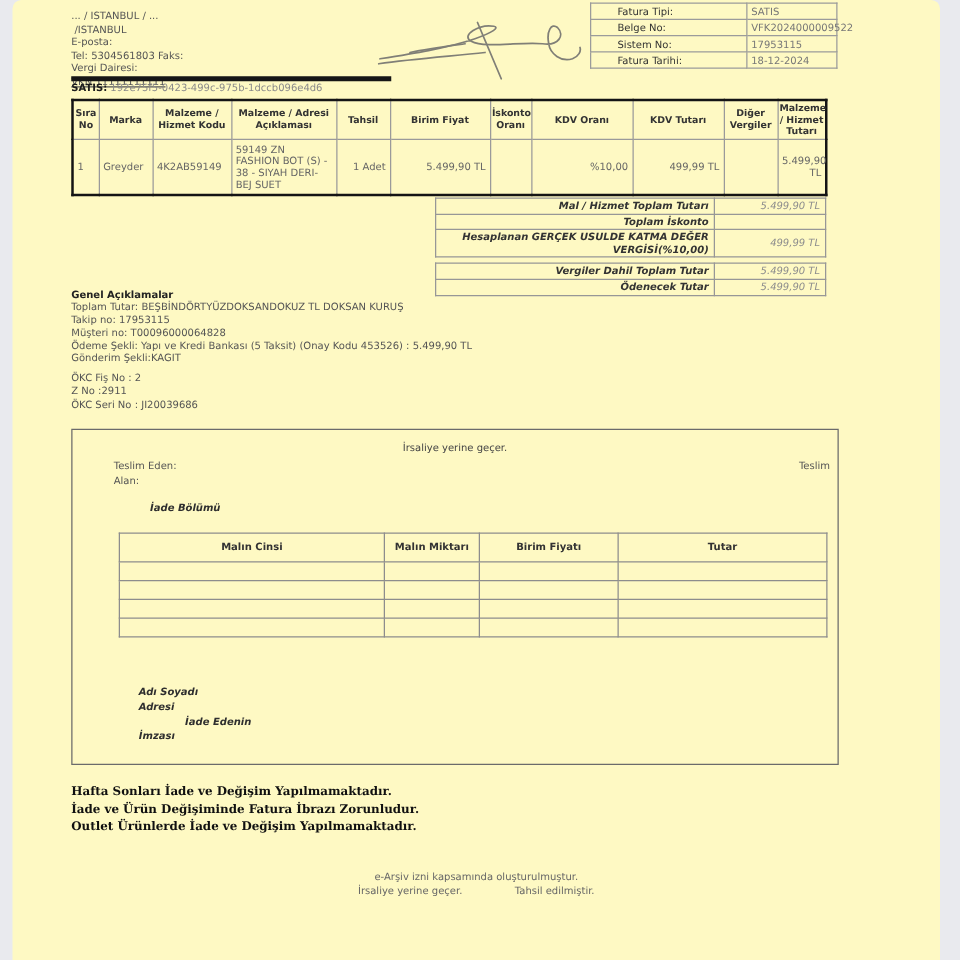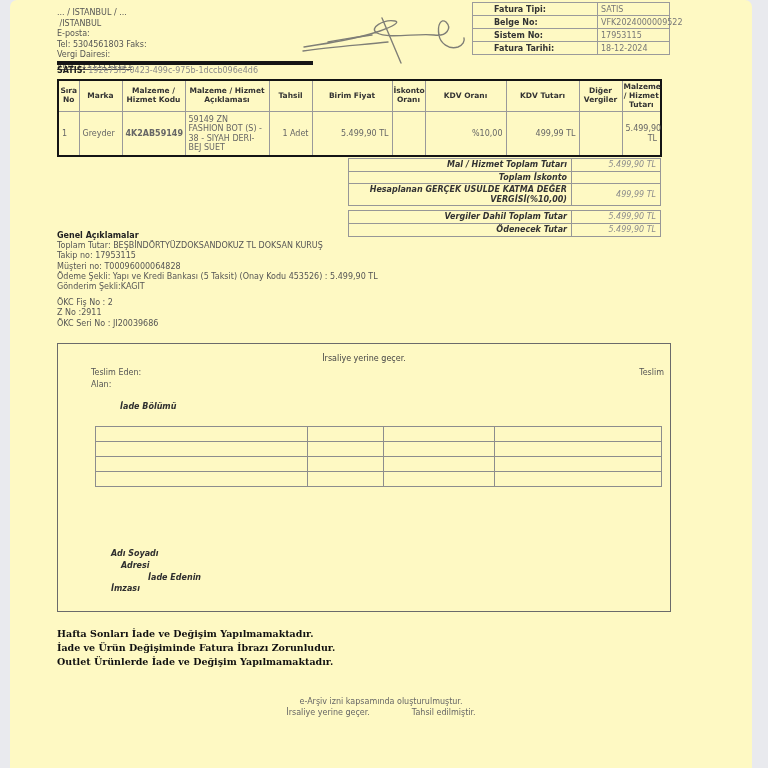--- a/index.html
+++ b/index.html
@@ -11,38 +11,38 @@
   .txt{font-size:8px;color:#555;line-height:10.6px;white-space:pre;}
   .bold{font-weight:bold;color:#2f2f2f;font-style:italic;}
 
   
   .seller{left:47px;top:8px;}
   .vkn{text-decoration:underline;}
 
   
   .invinfo{left:462px;top:2px;width:198px;border-collapse:collapse;table-layout:fixed;}
   .invinfo td{border:1px solid #9b9b9b;font-size:8px;padding:1px 3px;height:10px;line-height:9px;}
-  .invinfo td.lab{font-weight:bold;color:#333;width:100px;padding-left:21px;}
+  .invinfo td.lab{font-weight:normal;color:#333;width:100px;padding-left:21px;}
   .invinfo td.val{color:#777;}
 
   
   .blackbar{left:47px;top:61px;width:256px;height:3.5px;background:#161616;}
   .ettn{left:47px;top:66px;font-size:8px;}
   .ettn b{color:#1d1d1d;}
   .ettn span{color:#8a8a8a;}
 
   
   .items{left:47px;top:79px;width:603px;border-collapse:collapse;table-layout:fixed;
          border:2px solid #141414;}
   .items th{border:1px solid #9a9a9a;font-size:7.5px;line-height:8.8px;color:#333;
             padding:2px 1px;font-weight:bold;text-align:center;vertical-align:middle;}
   .items td{border:1px solid #9a9a9a;font-size:8px;line-height:9.5px;color:#666;
             padding:1px 3px;vertical-align:middle;}
   .items tr.body{height:44px;}
-  .items td.l{text-align:left;} .items td.c{text-align:center;font-weight:bold;} .items td.r{text-align:right;}
+  .items td.l{text-align:left;} .items td.c{text-align:left;} .items td.r{text-align:right;}
 
   
   .totalswrap{left:338px;top:158px;width:313px;}
   .totals{border-collapse:collapse;width:100%;table-layout:fixed;}
   .totals td{border:1px solid #979797;font-size:8px;line-height:9.6px;padding:1px 4px;font-style:italic;}
   .totals td.tl{font-weight:bold;color:#333;text-align:right;}
   .totals td.tv{width:80px;color:#8d8d8d;text-align:right;}
   .totals.g2{margin-top:4px;}
 
   
@@ -130,21 +130,21 @@
         <col style="width:81px">
       <col style="width:73px">
         <col style="width:43px">
         <col style="width:39px">
     </colgroup>
     <tbody>
         <tr>
       <th>Sıra No</th>
       <th>Marka</th>
       <th>Malzeme / Hizmet Kodu</th>
-      <th>Malzeme / Hizmet Açıklaması</th>
+      <th>Malzeme / Adresi Açıklaması</th>
       <th>Tahsil</th>
       <th>Birim Fiyat</th>
       <th>İskonto Oranı</th>
       <th>KDV Oranı</th>
       <th>KDV Tutarı</th>
       <th>Diğer Vergiler</th>
       <th>Malzeme / Hizmet Tutarı</th>
     </tr>
     <tr class="body">
       <td class="l">1</td>
@@ -214,20 +214,26 @@
     <div class="abs txt bold" style="left:62px;top:58px;">İade Bölümü</div>
 
     <table class="abs iadetable">
       <colgroup>
         <col style="width:212px">
           <col style="width:76px">
           <col style="width:111px">
           <col style="width:167px">
       </colgroup>
       <tbody>
+          <tr>
+        <th>Malın Cinsi</th>
+        <th>Malın Miktarı</th>
+        <th>Birim Fiyatı</th>
+        <th>Tutar</th>
+      </tr>
       <tr>
             <td></td>
             <td></td>
             <td></td>
             <td></td>
           </tr>
       <tr>
             <td></td>
             <td></td>
             <td></td>
@@ -243,21 +249,21 @@
             <td></td>
             <td></td>
             <td></td>
             <td></td>
           </tr>
     </tbody>
       </table>
 
     <div class="abs txt bold" style="left:90px;top:193px;margin-top:36px;">İade Edenin</div>
     <div class="abs txt bold" style="left:53px;top:205px;">Adı Soyadı</div>
-    <div class="abs txt bold" style="left:53px;top:217px;margin-left:10px;">Adresi</div>
+    <div class="abs txt bold" style="left:53px;top:217px;">Adresi</div>
     <div class="abs txt bold" style="left:53px;top:240px;">İmzası</div>
   </div>
 
   <div class="abs serifnotes">
     <div>Hafta Sonları İade ve Değişim Yapılmamaktadır.</div>
     <div>İade ve Ürün Değişiminde Fatura İbrazı Zorunludur.</div>
     <div>Outlet Ürünlerde İade ve Değişim Yapılmamaktadır.</div>
   </div>
 
   <div class="abs footer">

